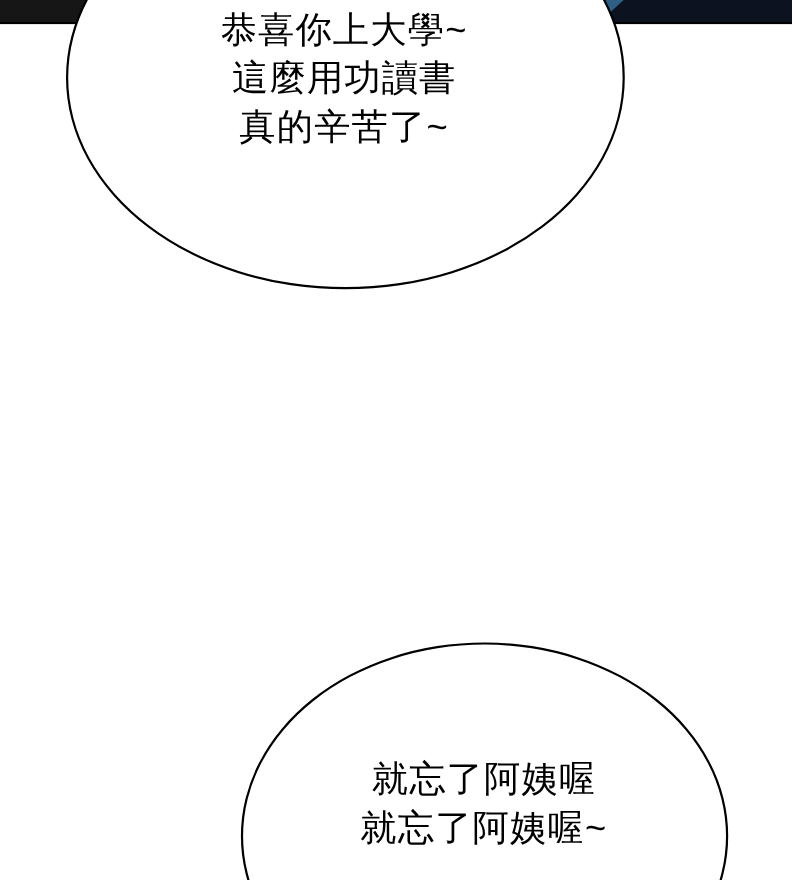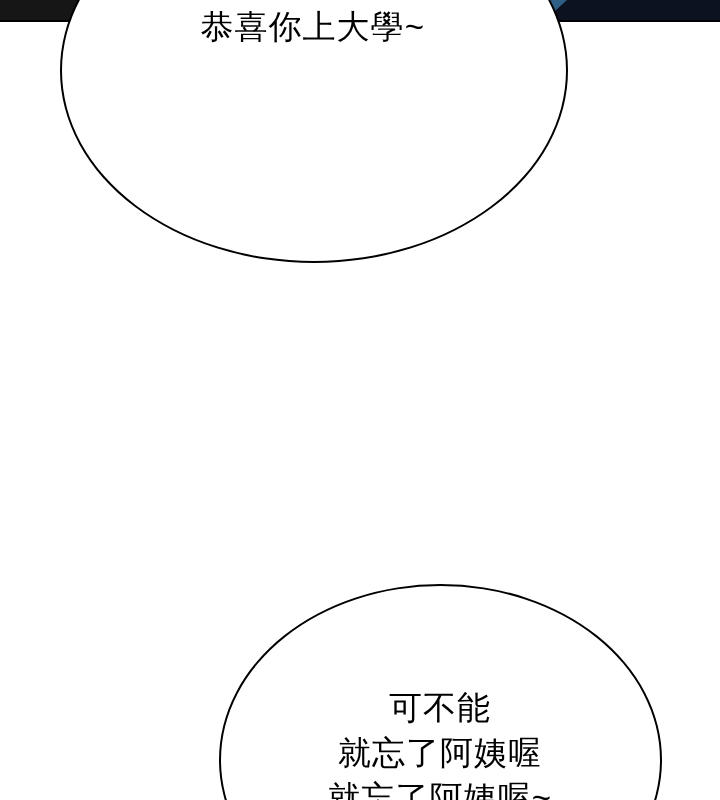--- a/index.html
+++ b/index.html
@@ -89,20 +89,21 @@
 
 <div class="top-band">
   <div class="left-dark"></div>
   <div class="right-dark"></div>
   <div class="blue-wedge"></div>
 </div>
 
 <div id="bubble-1" class="bubble"></div>
 <div id="bubble-1-text" class="bubble-text">
   <span class="line">恭喜你上大學~</span>
+  <span class="line">這麼用功讀書</span>
+  <span class="line">真的辛苦了~</span>
 </div>
 
 <div id="bubble-2" class="bubble"></div>
 <div id="bubble-2-text" class="bubble-text">
-  <span class="line">可不能</span>
   <span class="line">就忘了阿姨喔</span>
   <span class="line">就忘了阿姨喔~</span>
 </div>
 
 </body></html>

